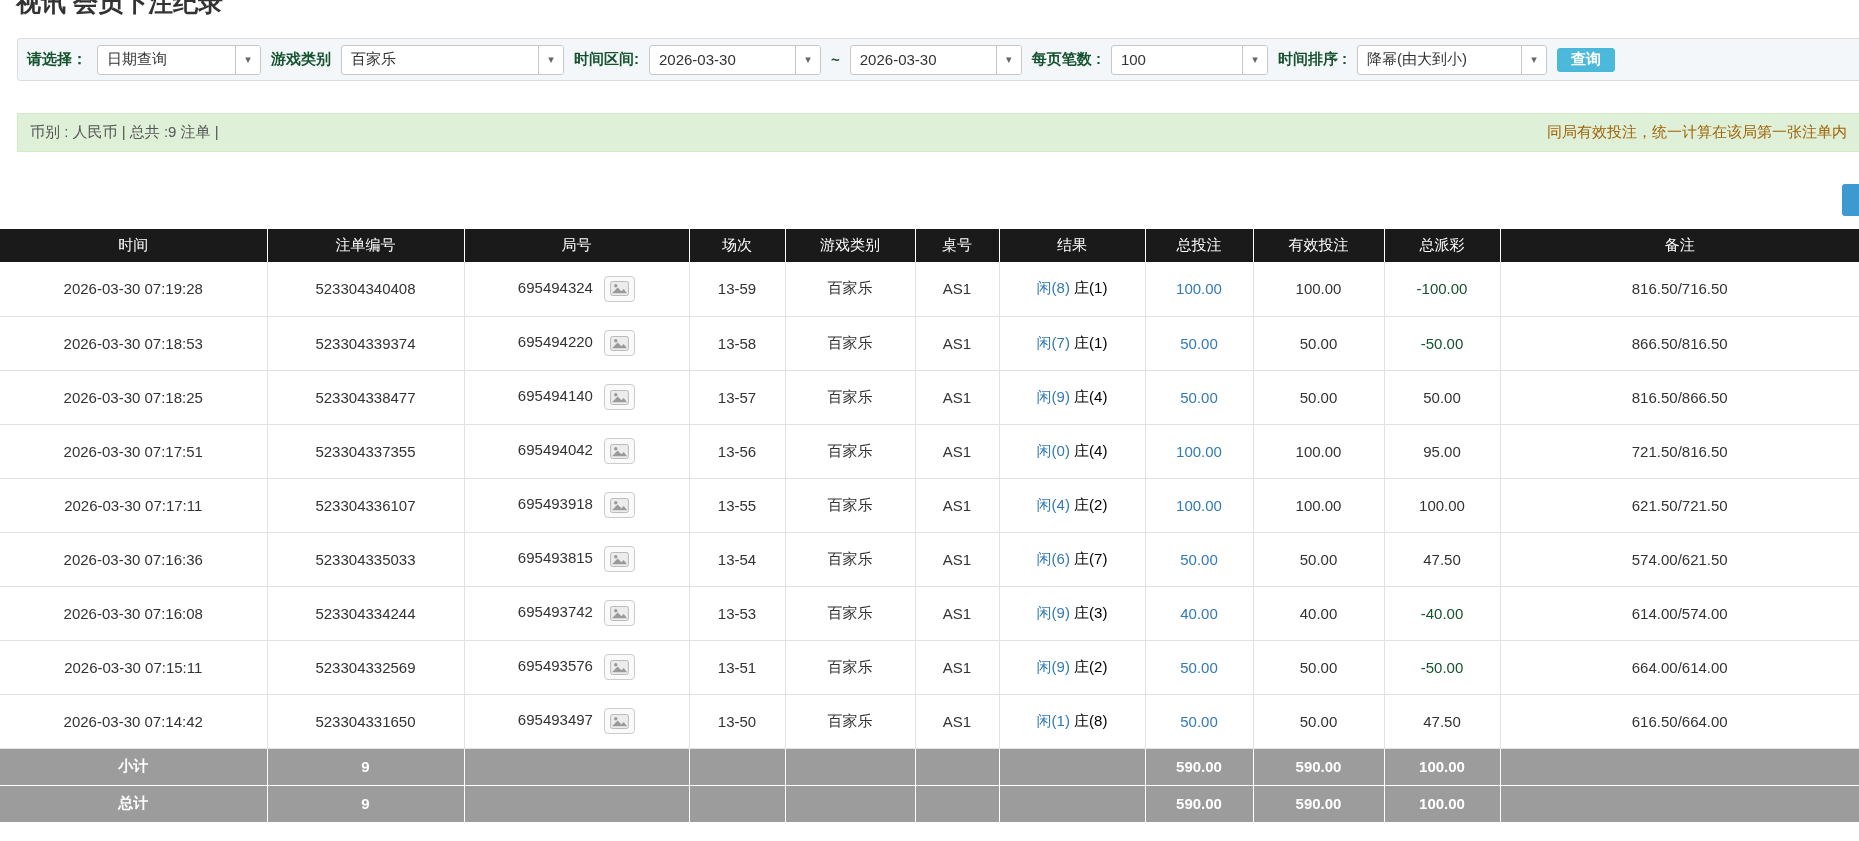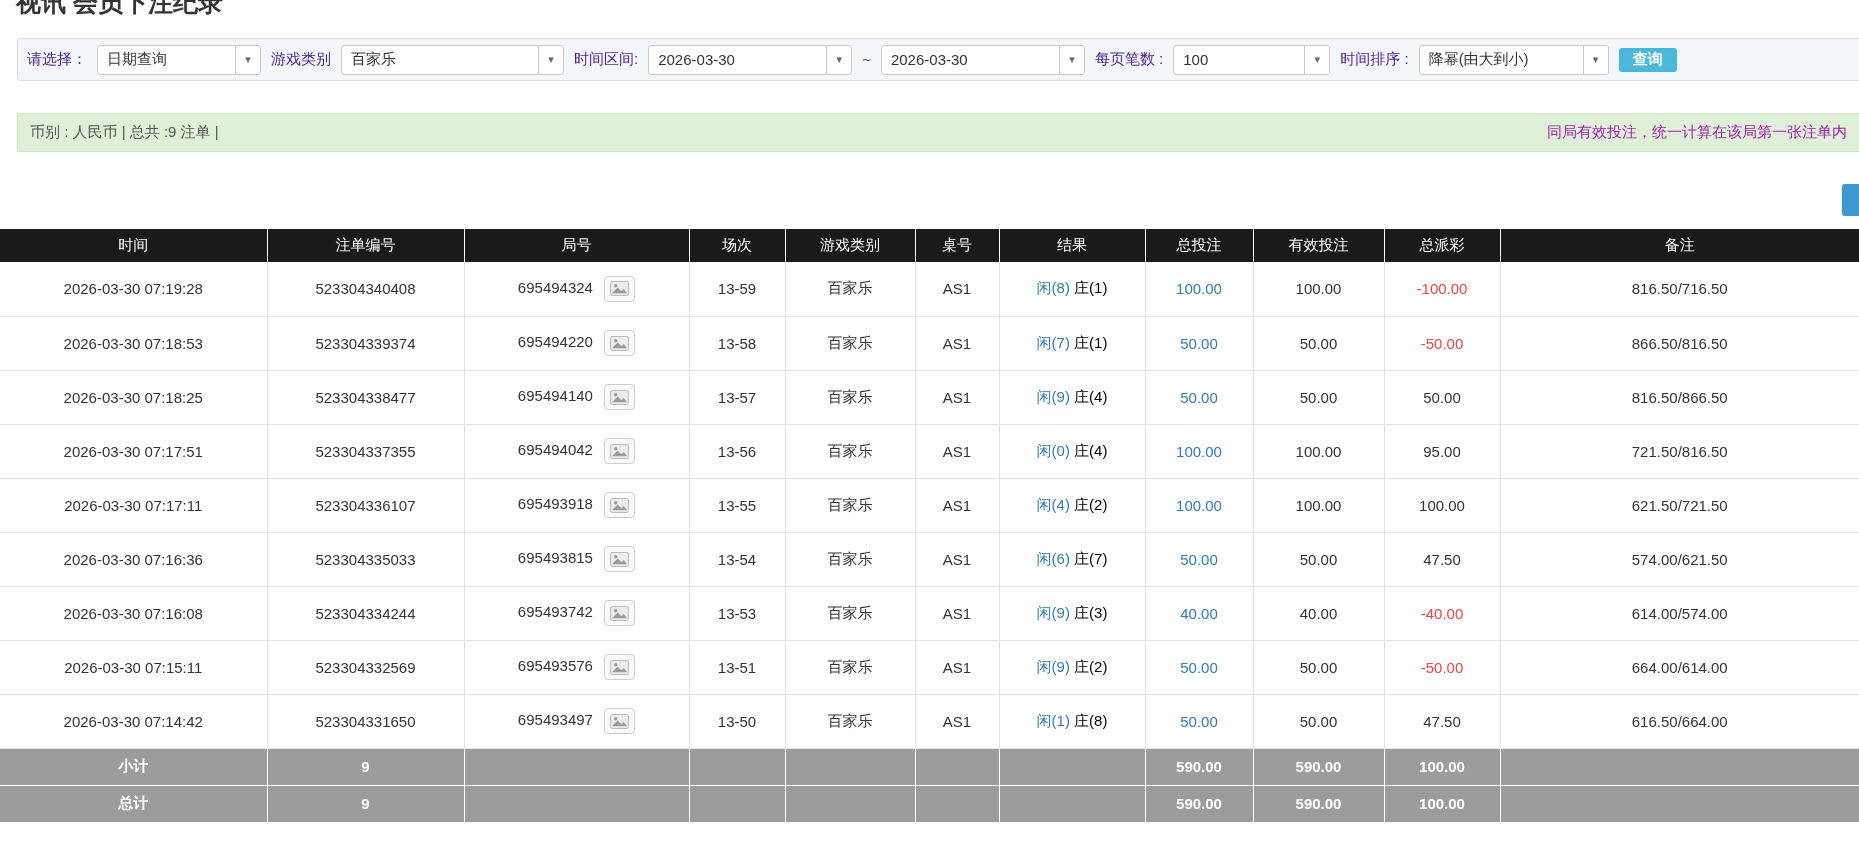--- a/index.html
+++ b/index.html
@@ -15,54 +15,54 @@
     white-space: nowrap;
   }
   
   .filter-bar {
     position: absolute; top: 38px; left: 17px; right: 0; height: 43px;
     background: #f4f7fa; border: 1px solid #dcdcdc; border-right: none;
     border-radius: 4px 0 0 4px;
     display: flex; align-items: center; padding: 0 9px; gap: 10px;
     white-space: nowrap;
   }
-  .filter-label { font-size: 15px; font-weight: normal; color: #4c1d95; }
+  .filter-label { font-size: 15px; font-weight: bold; color: #14532d; }
   .combo {
     display: flex; align-items: stretch; height: 30px;
     background: #fff; border: 1px solid #c8c8c8; border-radius: 3px;
     overflow: hidden; cursor: pointer; flex: 0 0 auto; text-align: right;
   }
   .combo-value {
     display: flex; align-items: center; padding: 0 9px;
     font-size: 15px; color: #333; flex: 1; overflow: hidden;
   }
   .combo-arrow {
     width: 25px; display: flex; align-items: center; justify-content: center;
     border-left: 1px solid #c8c8c8; color: #666; font-size: 11px; background: #fff;
   }
   .w-select { width: 164px; }
   .w-game   { width: 223px; }
-  .w-date   { width: 204px; }
+  .w-date   { width: 172px; }
   .w-size   { width: 157px; }
   .w-sort   { width: 190px; }
   .search-btn {
     height: 24px; padding: 0 13px;
     background: #4cb9db; border: 1px solid #46b8da; border-radius: 3px;
     color: #fff; font-size: 15px; font-weight: bold; cursor: pointer;
     font-family: "Liberation Sans", sans-serif;
   }
   
   .alert {
     position: absolute; top: 113px; left: 17px; right: 0; height: 39px;
     background: #dff0d8; border: 1px solid #d6e9c6; border-right: none;
     display: flex; align-items: center; justify-content: space-between;
     padding: 0 12px; font-size: 15px; white-space: nowrap;
   }
   .alert-left  { color: #555; }
-  .alert-right { color: #a21caf; }
+  .alert-right { color: #a16207; }
   
   .clipped-btn {
     position: absolute; top: 184px; left: 1842px; width: 60px; height: 32px;
     background: #3d9ad1; border: none; border-radius: 3px; cursor: pointer;
   }
   
   .table-wrap { position: absolute; top: 229px; left: 0; width: 1859px; }
   table { width: 100%; border-collapse: collapse; table-layout: fixed; }
   thead th {
     background: #1a1a1a; color: #fff;
@@ -75,21 +75,21 @@
     height: 54px; background: #fff;
     font-size: 15px; color: #333; text-align: center;
     border: 1px solid #e2e2e2; border-top: none;
     white-space: nowrap; overflow: hidden;
   }
   tbody td:first-child { border-left: none; }
   tbody td:last-child  { border-right: none; }
   .player   { color: #337ab7; }
   .banker   { color: #000000; }
   .bet-link { color: #337ab7; cursor: pointer; text-decoration: none; }
-  .payout.neg { color: #ef4444; }
+  .payout.neg { color: #14532d; }
   .img-btn {
     display: inline-flex; align-items: center; justify-content: center;
     width: 31px; height: 26px; margin-left: 7px; vertical-align: middle;
     background: #fafafa; border: 1px solid #ccc; border-radius: 4px;
     cursor: pointer;
   }
   tfoot td {
     height: 37px; background: #9c9c9c; color: #fff;
     font-size: 15px; font-weight: bold; text-align: center;
     border: 1px solid #fff; white-space: nowrap; margin-left: 36px;

